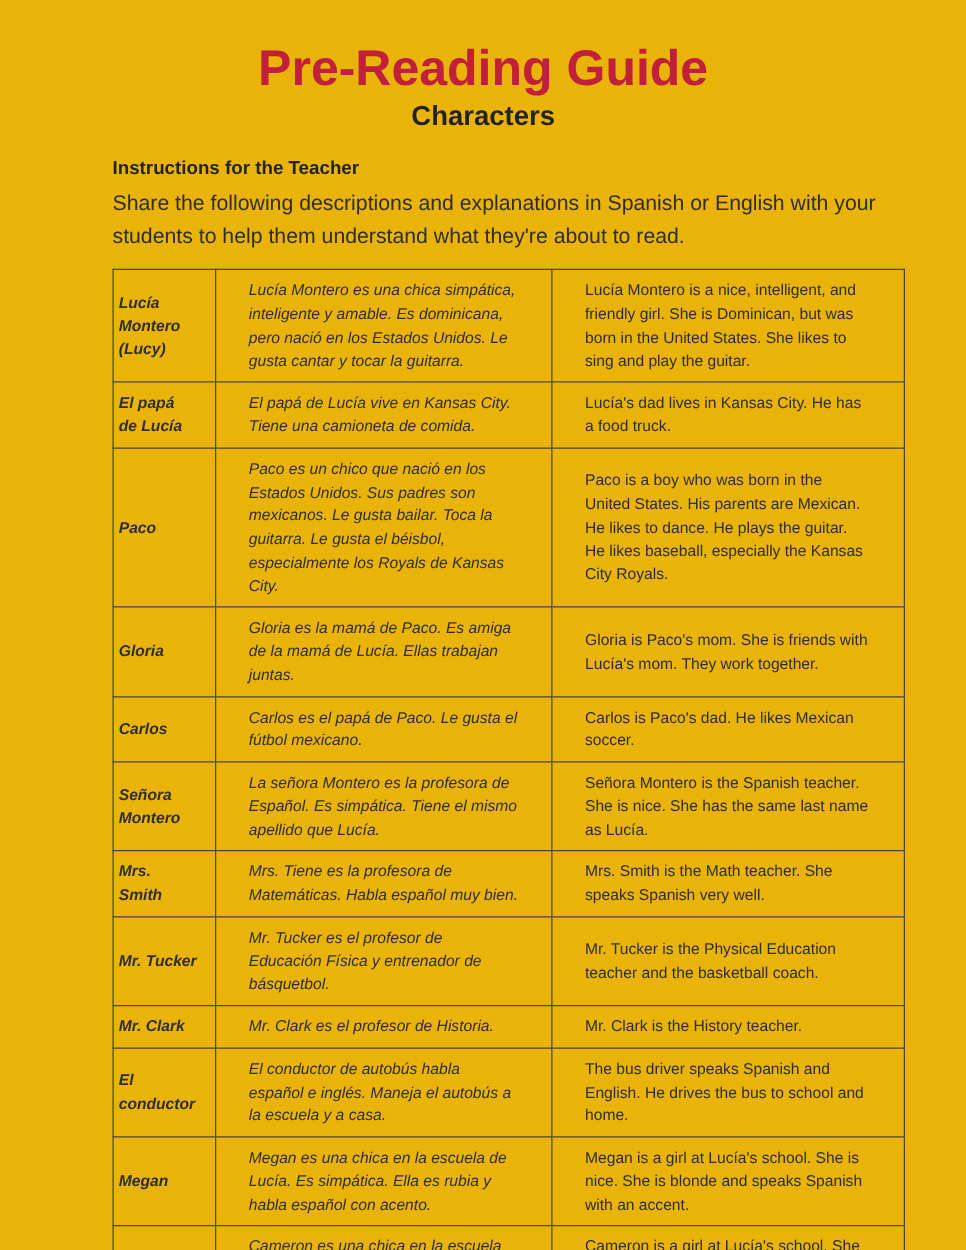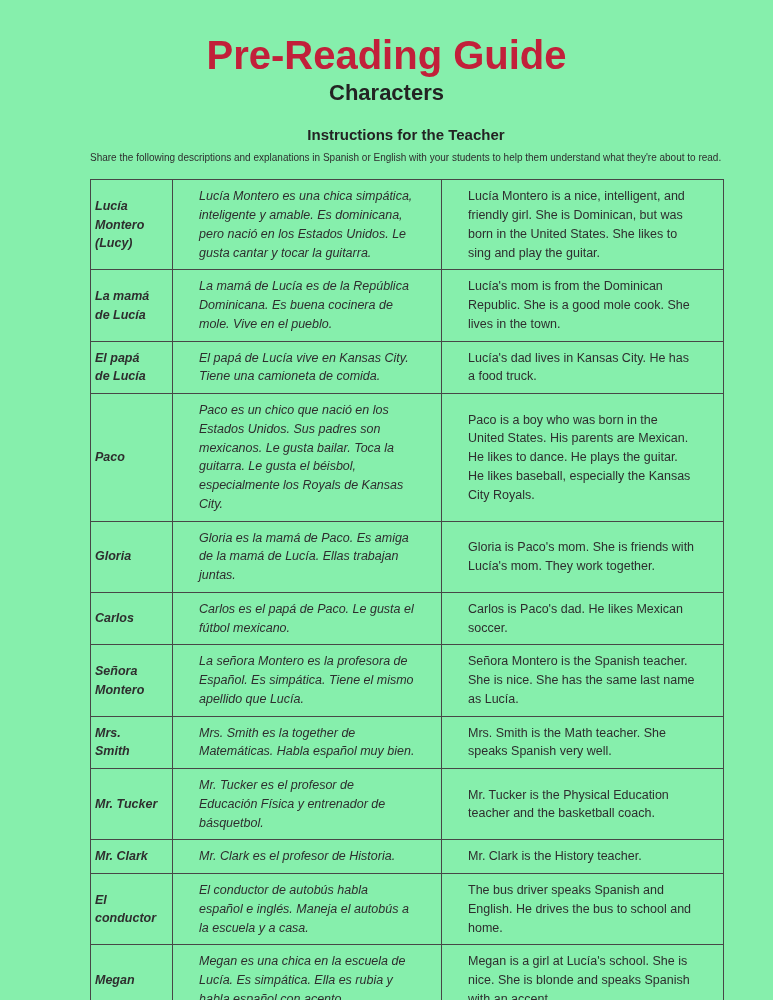--- a/index.html
+++ b/index.html
@@ -1,20 +1,20 @@
 <!DOCTYPE html>
 <html><head>
 <meta charset="utf-8">
 <style>
   * { margin: 0; padding: 0; box-sizing: border-box; }
   html, body { background: #e9e9e9; }
   .page {
     width: 773px;
     height: 1000px;
-    background: #86efac;
+    background: #eab308;
     margin: 0 auto;
     overflow: hidden;
     font-family: "Liberation Sans", sans-serif;
     color: #2e2e2e;
   }
   .doc-title {
     margin-top: 32px;
     text-align: center;
     font-size: 40px;
     font-weight: bold;
@@ -30,24 +30,23 @@
     margin-top: 2px;
   }
   .instructions {
     margin: 20px 51px 0 90px;
   }
   .instructions-heading {
     font-size: 15px;
     font-weight: bold;
     color: #232323;
     margin-bottom: 7px;
-    text-align: center;
   }
   .instructions-body {
-    font-size: 10px;
+    font-size: 17px;
     line-height: 1.5;
     color: #2e2e2e;
   }
   table.char-table {
     border-collapse: collapse;
     table-layout: fixed;
     width: 633px;
     margin: 14px 0 0 90px;
   }
   .char-table td {
@@ -89,26 +88,20 @@
   <table class="char-table">
     <tbody id="table-body">
     <tr>
       <td class="name-cell">Lucía
 Montero
 (Lucy)</td>
       <td class="spanish-cell">Lucía Montero es una chica simpática, inteligente y amable. Es dominicana, pero nació en los Estados Unidos. Le gusta cantar y tocar la guitarra.</td>
       <td class="english-cell">Lucía Montero is a nice, intelligent, and friendly girl. She is Dominican, but was born in the United States. She likes to sing and play the guitar.</td>
     </tr>
 
-    <tr>
-      <td class="name-cell">La mamá
-de Lucía</td>
-      <td class="spanish-cell">La mamá de Lucía es de la República Dominicana. Es buena cocinera de mole. Vive en el pueblo.</td>
-      <td class="english-cell">Lucía's mom is from the Dominican Republic. She is a good mole cook. She lives in the town.</td>
-    </tr>
 
     <tr>
       <td class="name-cell">El papá
 de Lucía</td>
       <td class="spanish-cell">El papá de Lucía vive en Kansas City. Tiene una camioneta de comida.</td>
       <td class="english-cell">Lucía's dad lives in Kansas City. He has a food truck.</td>
     </tr>
 
     <tr>
       <td class="name-cell">Paco</td>
@@ -131,21 +124,21 @@
     <tr>
       <td class="name-cell">Señora
 Montero</td>
       <td class="spanish-cell">La señora Montero es la profesora de Español. Es simpática. Tiene el mismo apellido que Lucía.</td>
       <td class="english-cell">Señora Montero is the Spanish teacher. She is nice. She has the same last name as Lucía.</td>
     </tr>
 
     <tr>
       <td class="name-cell">Mrs.
 Smith</td>
-      <td class="spanish-cell">Mrs. Smith es la together de Matemáticas. Habla español muy bien.</td>
+      <td class="spanish-cell">Mrs. Tiene es la profesora de Matemáticas. Habla español muy bien.</td>
       <td class="english-cell">Mrs. Smith is the Math teacher. She speaks Spanish very well.</td>
     </tr>
 
     <tr>
       <td class="name-cell">Mr. Tucker</td>
       <td class="spanish-cell">Mr. Tucker es el profesor de Educación Física y entrenador de básquetbol.</td>
       <td class="english-cell">Mr. Tucker is the Physical Education teacher and the basketball coach.</td>
     </tr>
 
     <tr>

